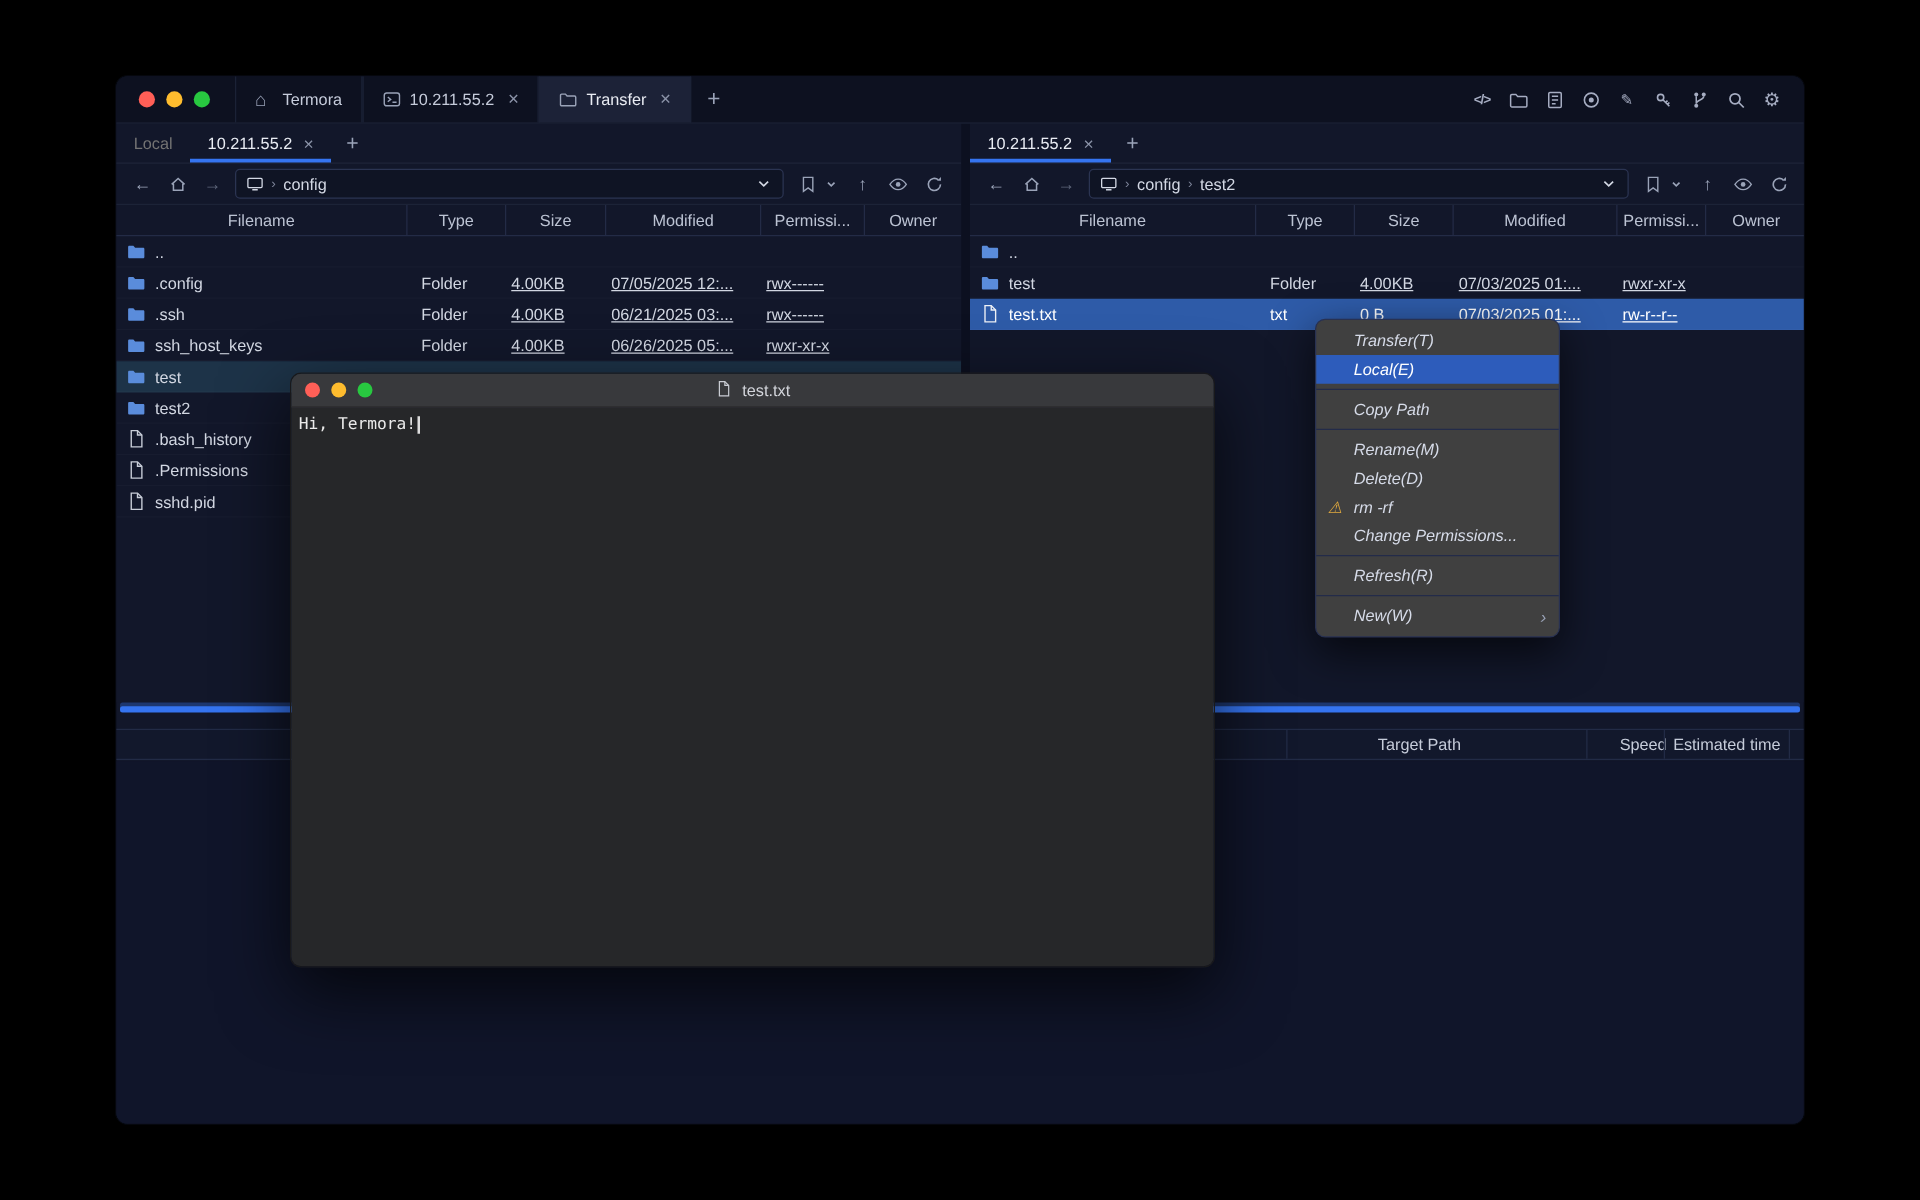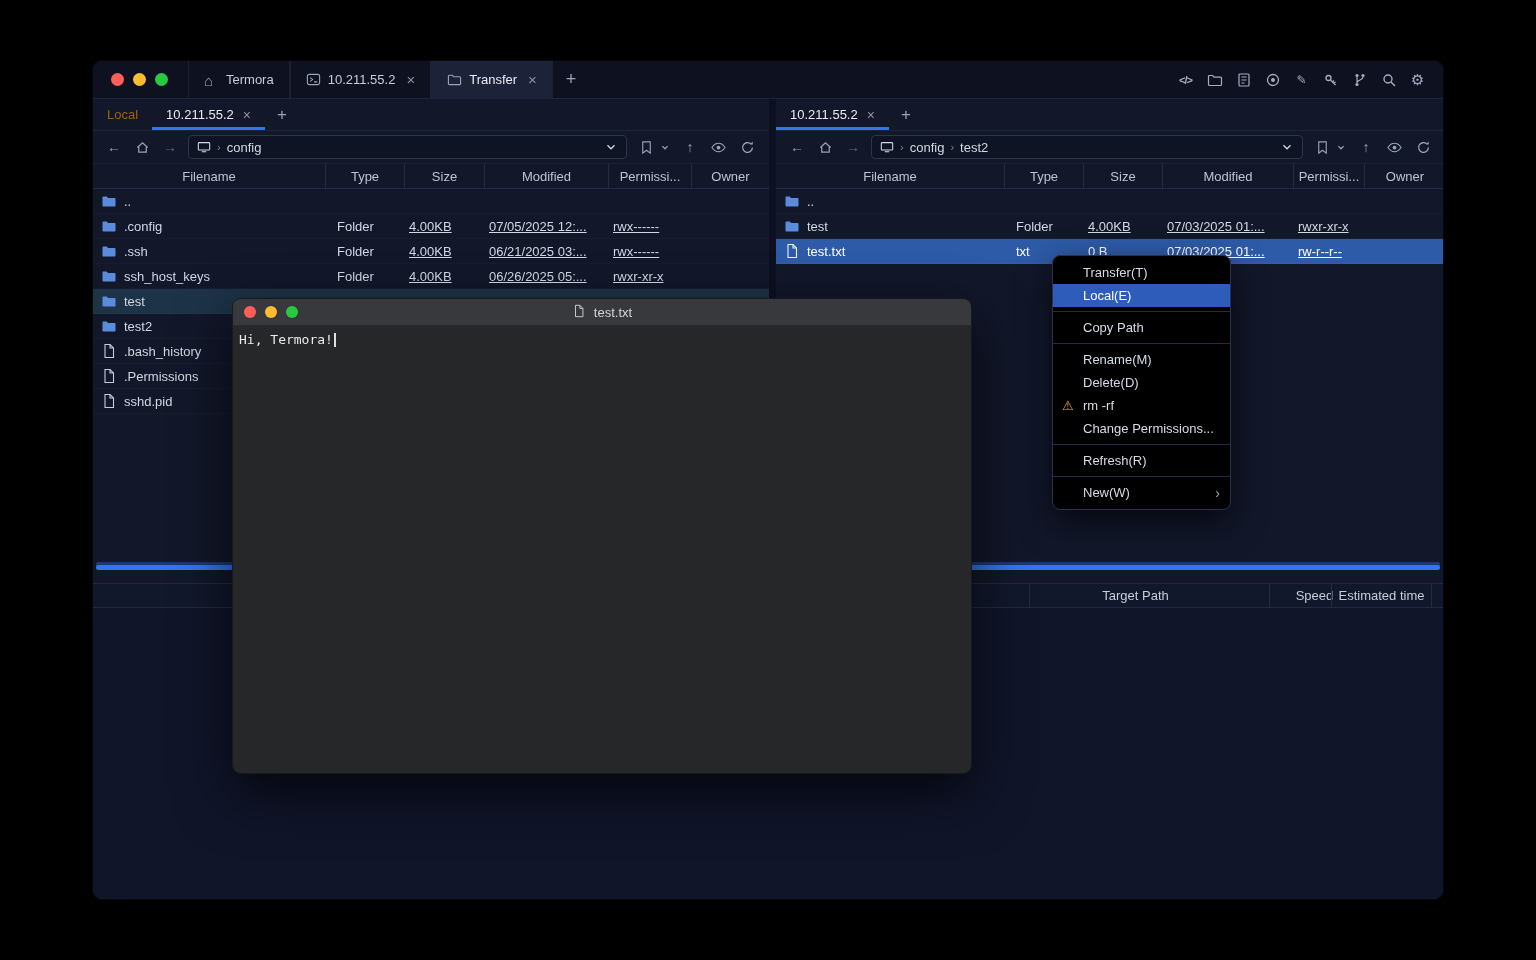--- a/index.html
+++ b/index.html
@@ -28,21 +28,21 @@
   .gear-glyph { font-size:15px; }
 
   
   .panels { position:absolute; top:38px; left:0; width:1352px; height:463px; display:flex; }
   .panel { background:#12172a; display:flex; flex-direction:column; }
   .panel.left { width:676px; }
   .panel-divider { width:7px; background:#0c1020; }
   .panel.right { width:669px; }
 
   .ptabs { height:32px; display:flex; align-items:stretch; border-bottom:1px solid #1e2539; }
-  .ptab { display:flex; align-items:center; gap:6px; padding:0 14px; font-size:13px; color:#a16207; }
+  .ptab { display:flex; align-items:center; gap:6px; padding:0 14px; font-size:13px; color:#737373; }
   .ptab.active { color:#e9ecf3; box-shadow:inset 0 -3px 0 #3574f0; }
   .ptab .tclose { color:#8b93a8; font-size:14px; margin-left:3px; }
   .ptab-plus { display:flex; align-items:center; padding:0 12px; color:#9aa3b8; font-size:17px; }
 
   .toolbar { height:32px; display:flex; align-items:center; gap:9px; padding:0 12px; color:#9aa3b8; }
   .nav-btn { font-size:14px; width:18px; text-align:center; }
   .nav-btn.dim { color:#5d6579; }
   .pathbar { flex:1; height:24px; border:1px solid #2b3452; background:#0f1424; border-radius:4px;
     display:flex; align-items:center; gap:6px; padding:0 8px; font-size:13px; color:#d3d8e4; }
   .pathbar .crumb-sep { color:#7d8499; font-size:11px; }
@@ -73,23 +73,23 @@
   .splitter { position:absolute; left:3px; right:3px; top:501px; height:10px; display:flex; align-items:center; }
   .splitter-bar { height:5px; width:100%; background:#3574f0; border-radius:2px; box-shadow:0 -3px 0 rgba(53,116,240,.35); }
 
   .transfer-header { position:absolute; left:0; right:0; top:522px; height:25px; background:#12182c;
     border-top:1px solid #222b46; border-bottom:1px solid #222b46; font-size:13px; color:#c6ccda; }
   .th-cell { position:absolute; top:0; height:100%; display:flex; align-items:center; justify-content:center;
     border-left:1px solid #222b46; }
   .transfer-body { position:absolute; left:0; right:0; top:548px; bottom:0; background:#10152a; }
 
   
-  .context-menu { position:absolute; left:959px; top:194px; width:179px; background:#000000;
+  .context-menu { position:absolute; left:959px; top:194px; width:196px; background:#404040;
     border:1px solid #283152; border-radius:8px; padding:5px 0; z-index:60; font-size:13px; color:#d6dbe8;
-    box-shadow:0 12px 34px rgba(0,0,0,.65); }
+    box-shadow:0 12px 34px rgba(0,0,0,.65);font-style:italic; }
   .mi { height:23px; display:flex; align-items:center; padding:0 10px 0 30px; position:relative; white-space:nowrap; }
   .mi.hl { background:#2d5cbb; color:#fff; }
   .mi .mi-warn { position:absolute; left:9px; color:#e0a93e; font-size:13px; }
   .mi .mi-arrow { margin-left:auto; color:#9aa3b8; font-size:14px; }
   .msep { height:1px; background:#232b49; margin:4px 0; }
 
   
   .editor { position:absolute; left:139px; top:237px; width:740px; height:476px; border-radius:9px; overflow:hidden;
     z-index:50; box-shadow:0 20px 55px rgba(0,0,0,.7); border:1px solid #19191b; }
   .editor-titlebar { height:27px; background:#38393c; display:flex; align-items:center; position:relative; border-bottom:1px solid #2b2b2d; }

